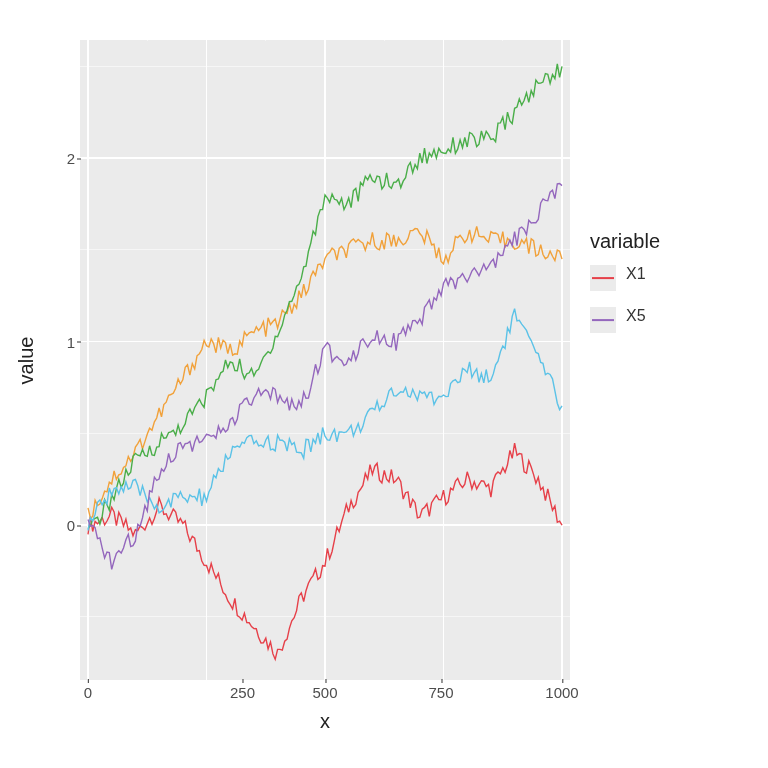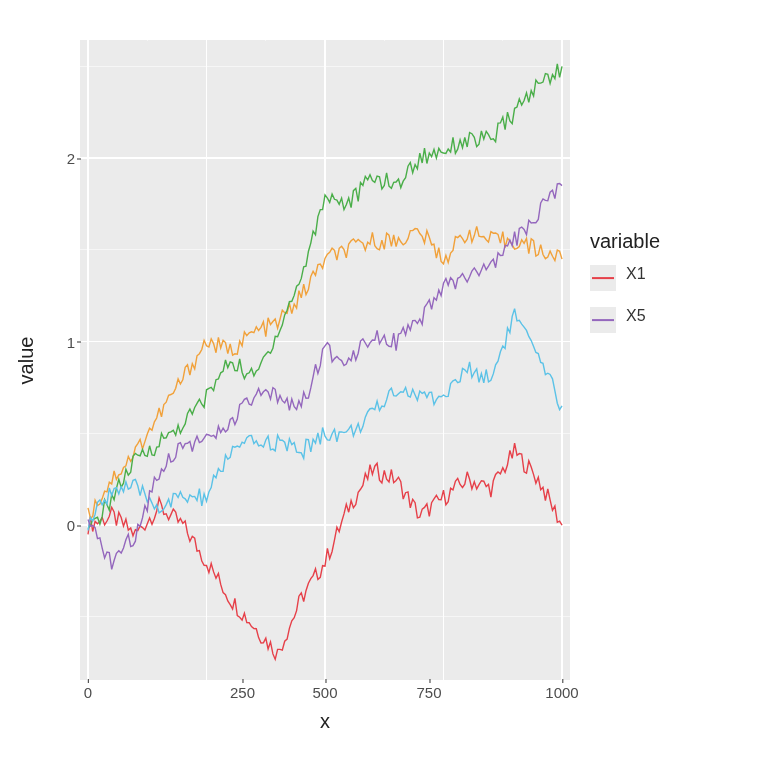--- a/index.html
+++ b/index.html
@@ -185,15 +185,15 @@
         </div>
       </div>
   </div>
 
 <div class="tick-y" style="top: 525.176px;">0<div class="tickmark"></div></div>
     <div class="tick-y" style="top: 341.647px;">1<div class="tickmark"></div></div>
     <div class="tick-y" style="top: 158.118px;">2<div class="tickmark"></div></div>
     <div class="tick-x" style="left: 88px;">0<div class="tickmark"></div></div>
     <div class="tick-x" style="left: 206.5px; margin-left: 36px;">250<div class="tickmark"></div></div>
     <div class="tick-x" style="left: 325px;">500<div class="tickmark"></div></div>
-    <div class="tick-x" style="left: 429px;">750<div class="tickmark"></div></div>
+    <div class="tick-x" style="left: 441px;">750<div class="tickmark"></div></div>
     <div class="tick-x" style="left: 562px;">1000<div class="tickmark"></div></div>
   </div>
 
 </body></html>

